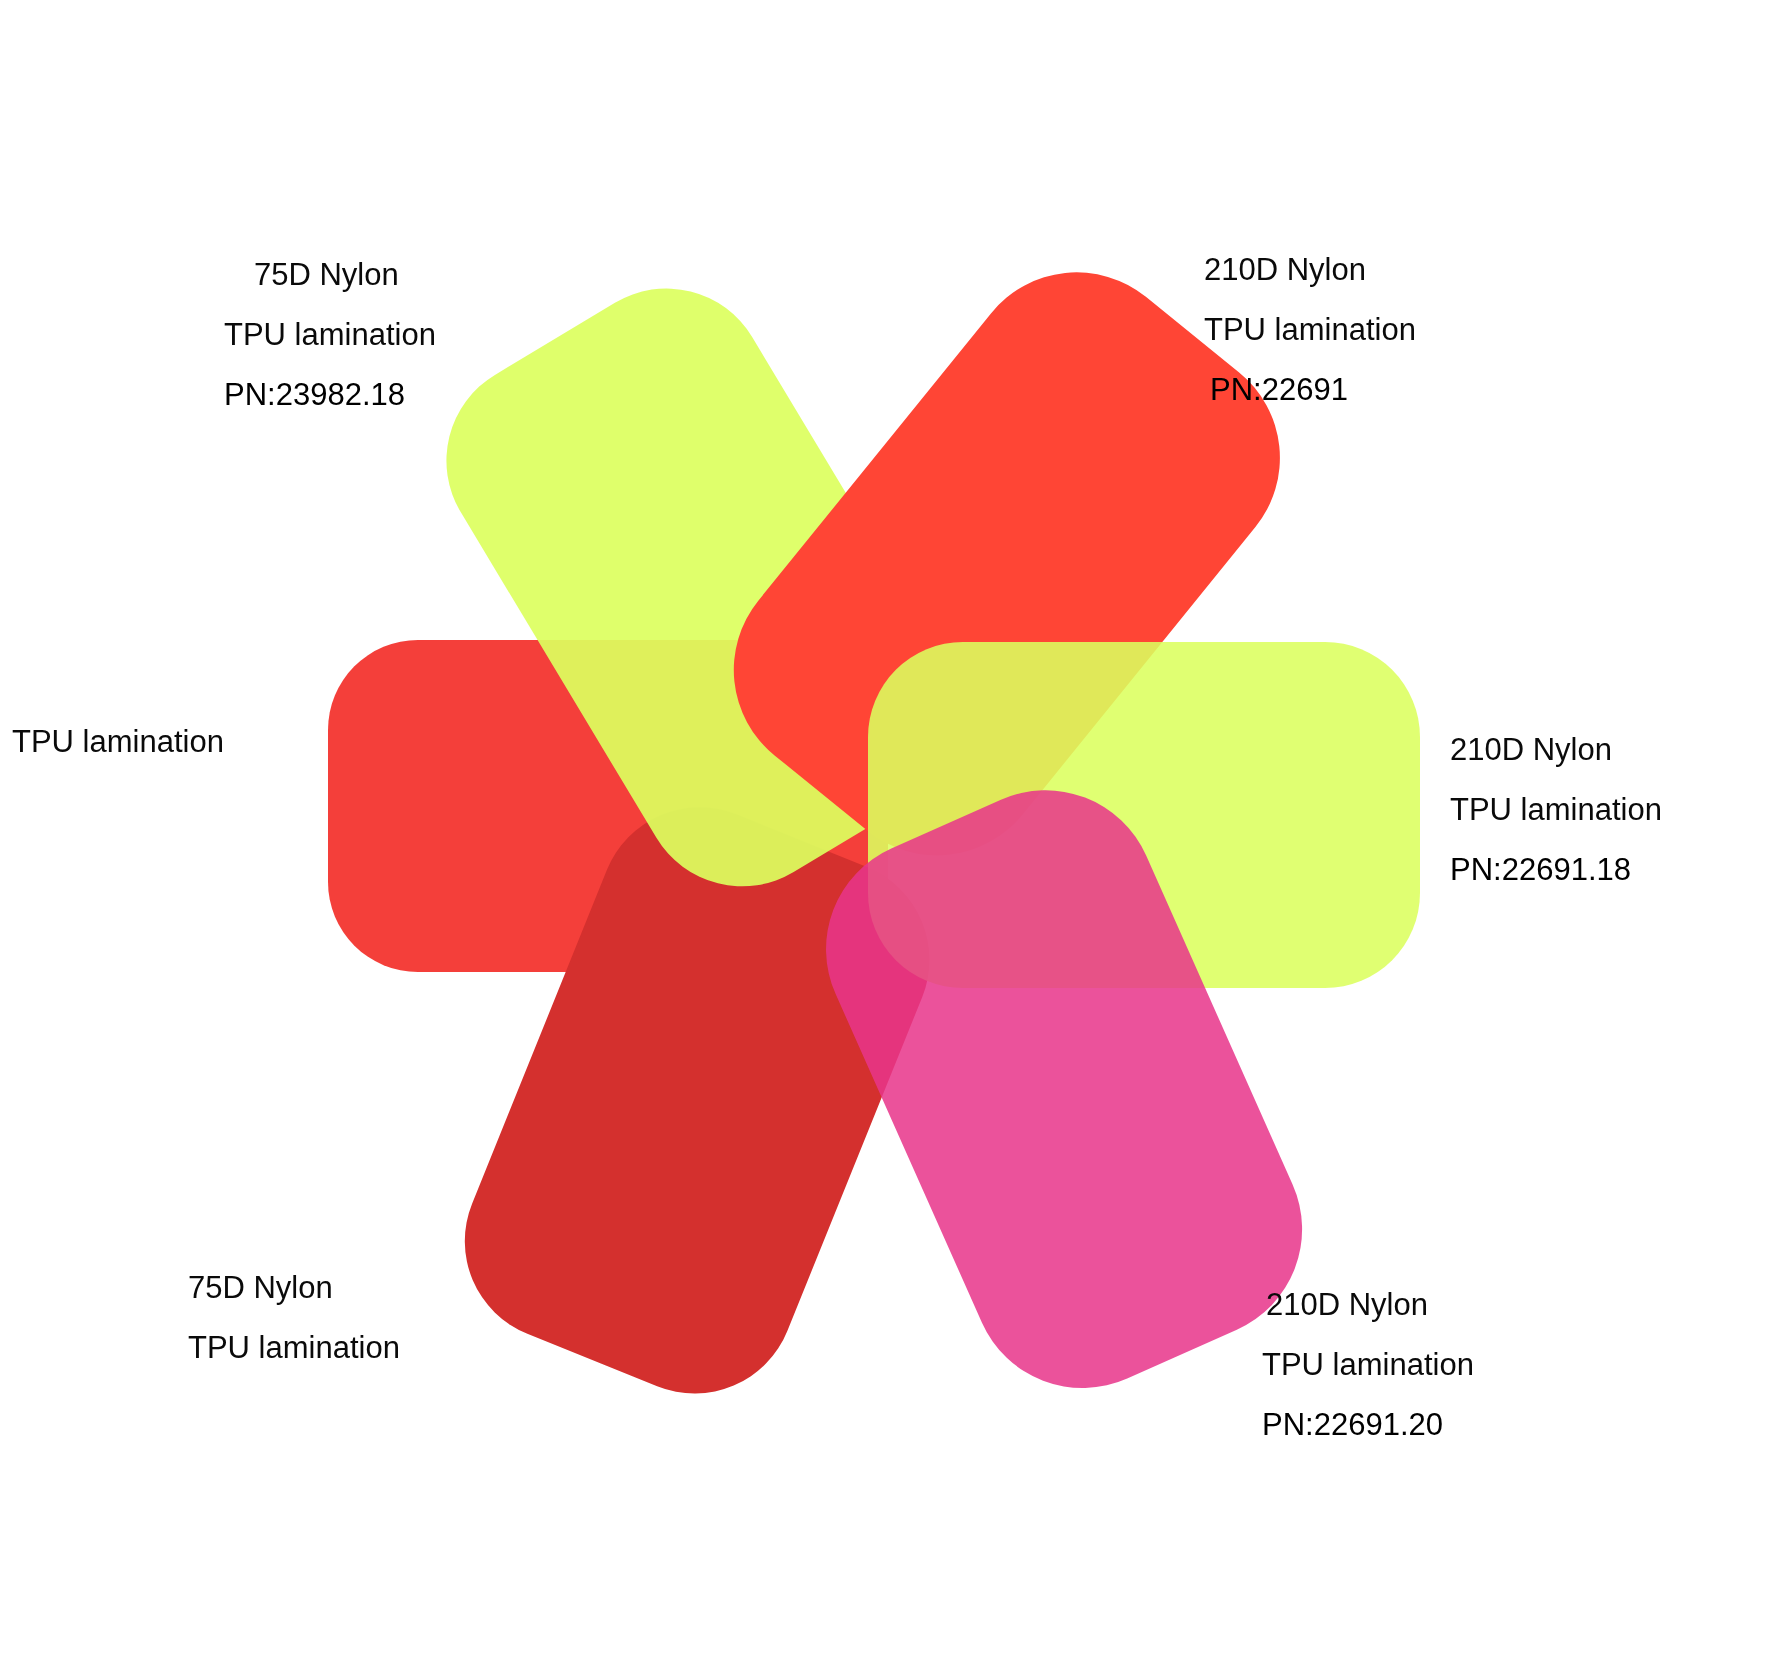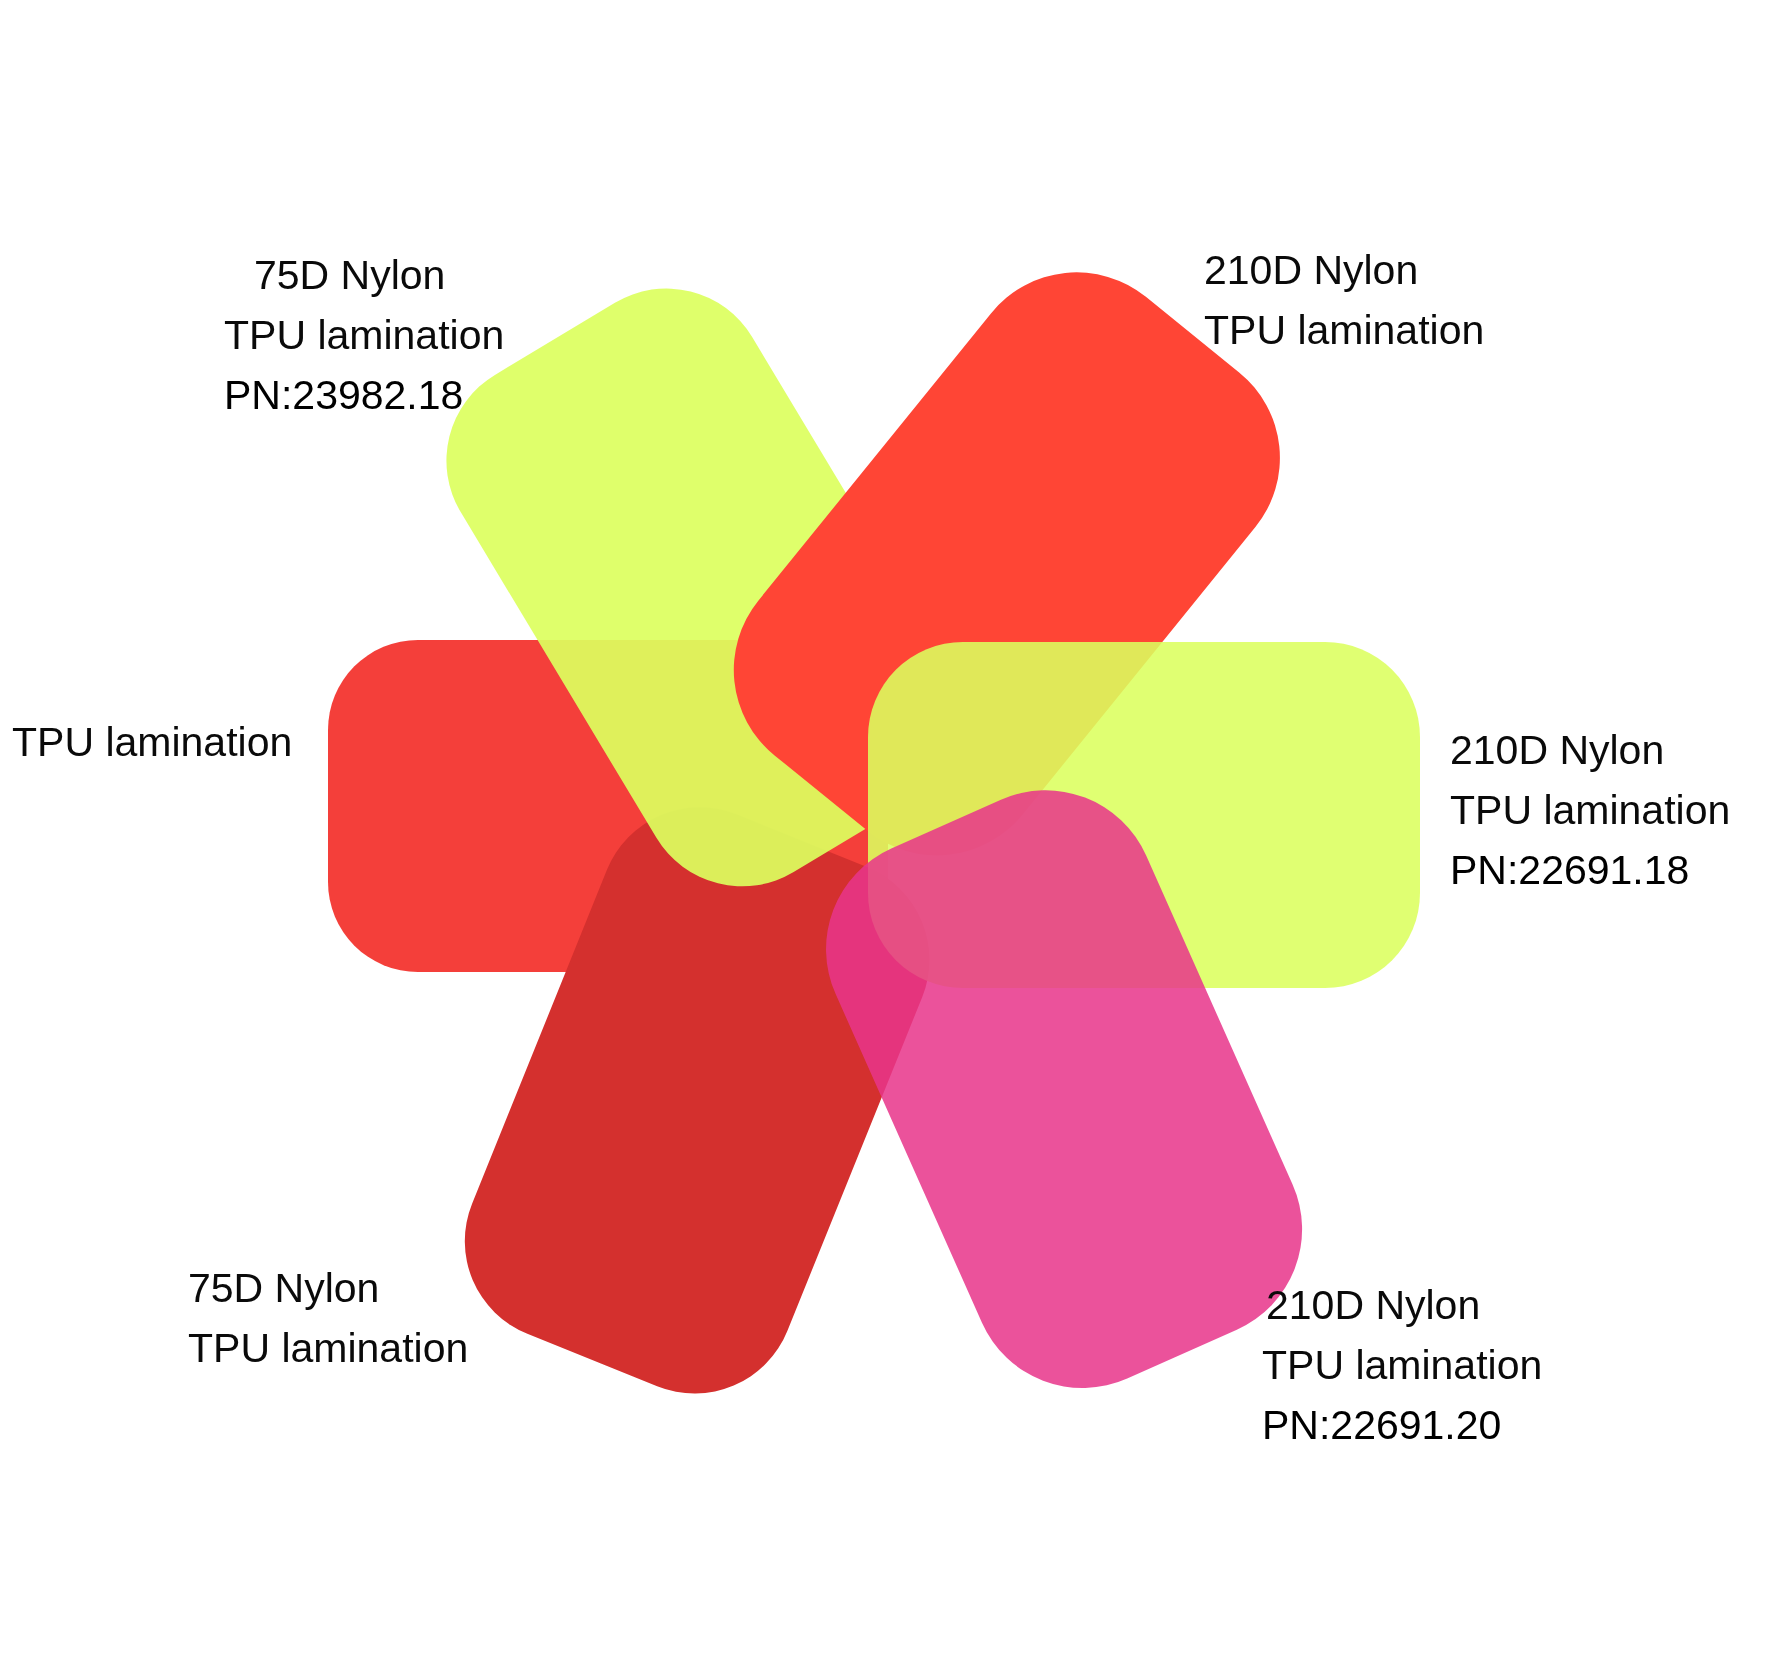--- a/index.html
+++ b/index.html
@@ -2,21 +2,21 @@
 <html><head>
   <meta charset="utf-8">
   <style>
     html, body { margin: 0; padding: 0; background: #ffffff; }
     body { width: 1772px; height: 1680px; position: relative; overflow: hidden; }
     .canvas { position: absolute; left: 0; top: 0; width: 1772px; height: 1680px; }
     .swatches { position: absolute; left: 0; top: 0; width: 1772px; height: 1680px; }
     .label {
       position: absolute;
       font-family: "Liberation Sans", sans-serif;
-      font-size: 41px;
+      font-size: 31px;
       line-height: 60px;
       color: #0a0a0a;
       white-space: nowrap;
     }
     .label .line { display: block; }
     .label .pn { color: #000000; }
     .label .indent { padding-left: 30px; }
   </style>
 </head>
 <body>
@@ -56,20 +56,21 @@
 
   <div class="label" style="left:224px; top:245px;">
     <span class="line indent">75D Nylon</span>
     <span class="line">TPU lamination</span>
     <span class="line pn">PN:23982.18</span>
   </div>
 
   <div class="label" style="left:1204px; top:240px;">
     <span class="line">210D Nylon</span>
     <span class="line">TPU lamination</span>
+    <span class="line pn" style="padding-left:6px;">PN:22691</span>
   </div>
 
   <div class="label" style="left:12px; top:712px;">
     <span class="line">TPU lamination</span>
   </div>
 
   <div class="label" style="left:1450px; top:720px;">
     <span class="line">210D Nylon</span>
     <span class="line">TPU lamination</span>
     <span class="line pn">PN:22691.18</span>

